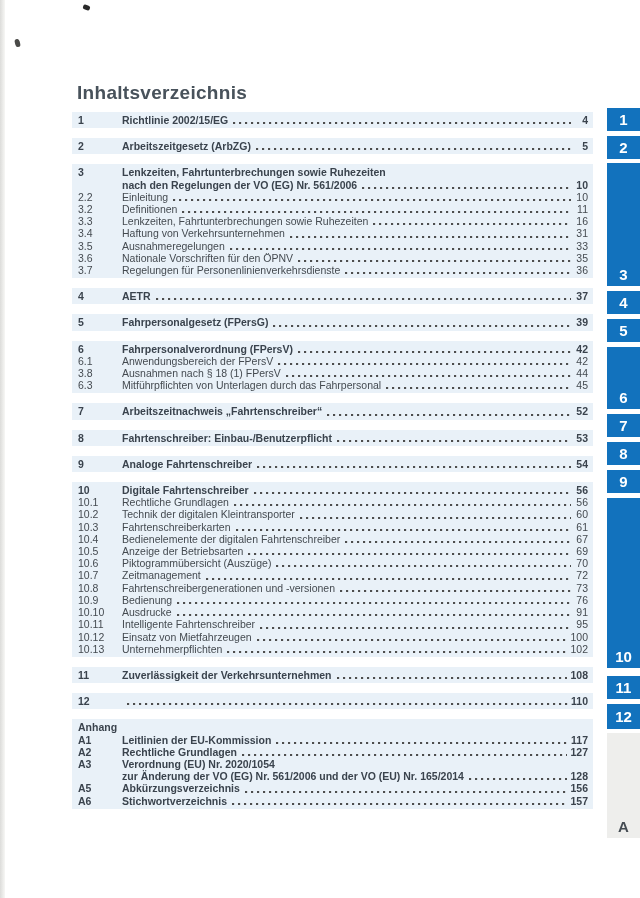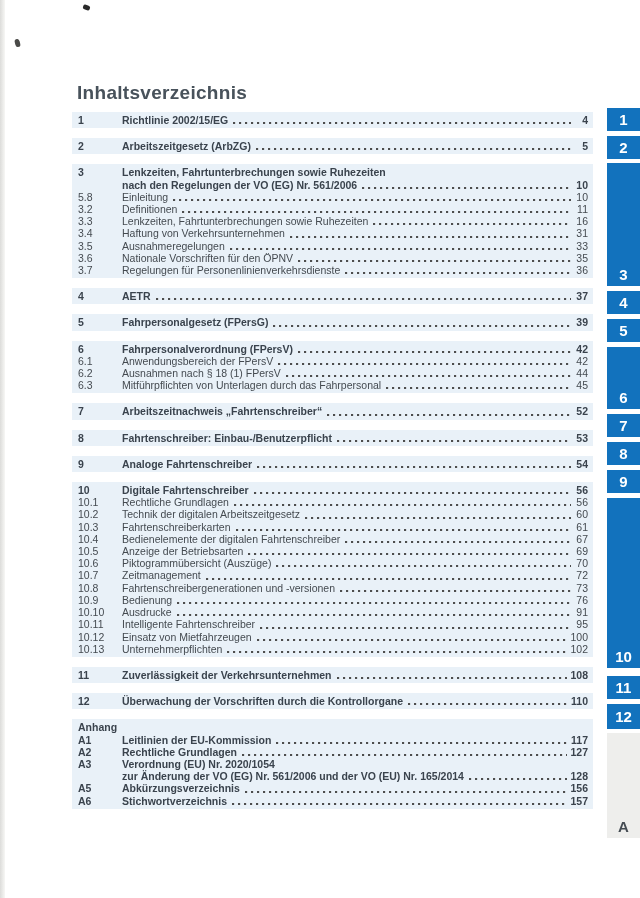--- a/index.html
+++ b/index.html
@@ -69,21 +69,21 @@
         <span class="row-num">3</span>
         <span class="row-title">Lenkzeiten, Fahrtunterbrechungen sowie Ruhezeiten</span>
       </div>
       <div class="row bold">
         <span class="row-num"></span>
         <span class="row-title">nach den Regelungen der VO (EG) Nr. 561/2006</span>
         <span class="leader"></span>
         <span class="row-page">10</span>
       </div>
       <div class="row">
-        <span class="row-num">5.8</span>
+        <span class="row-num">2.2</span>
         <span class="row-title">Einleitung</span>
         <span class="leader"></span>
         <span class="row-page">10</span>
       </div>
       <div class="row">
         <span class="row-num">3.2</span>
         <span class="row-title">Definitionen</span>
         <span class="leader"></span>
         <span class="row-page">11</span>
       </div>
@@ -141,21 +141,21 @@
         <span class="leader"></span>
         <span class="row-page">42</span>
       </div>
       <div class="row">
         <span class="row-num">6.1</span>
         <span class="row-title">Anwendungsbereich der FPersV</span>
         <span class="leader"></span>
         <span class="row-page">42</span>
       </div>
       <div class="row">
-        <span class="row-num">6.2</span>
+        <span class="row-num">3.8</span>
         <span class="row-title">Ausnahmen nach § 18 (1) FPersV</span>
         <span class="leader"></span>
         <span class="row-page">44</span>
       </div>
       <div class="row">
         <span class="row-num">6.3</span>
         <span class="row-title">Mitführpflichten von Unterlagen durch das Fahrpersonal</span>
         <span class="leader"></span>
         <span class="row-page">45</span>
       </div>
@@ -192,21 +192,21 @@
         <span class="row-page">56</span>
       </div>
       <div class="row">
         <span class="row-num">10.1</span>
         <span class="row-title">Rechtliche Grundlagen</span>
         <span class="leader"></span>
         <span class="row-page">56</span>
       </div>
       <div class="row">
         <span class="row-num">10.2</span>
-        <span class="row-title">Technik der digitalen Arbeitszeitgesetz</span>
+        <span class="row-title">Technik der digitalen Kleintransporter</span>
         <span class="leader"></span>
         <span class="row-page">60</span>
       </div>
       <div class="row">
         <span class="row-num">10.3</span>
         <span class="row-title">Fahrtenschreiberkarten</span>
         <span class="leader"></span>
         <span class="row-page">61</span>
       </div>
       <div class="row">
@@ -274,21 +274,20 @@
       <div class="row bold">
         <span class="row-num">11</span>
         <span class="row-title">Zuverlässigkeit der Verkehrsunternehmen</span>
         <span class="leader"></span>
         <span class="row-page">108</span>
       </div>
     </div>
     <div class="band">
       <div class="row bold">
         <span class="row-num">12</span>
-        <span class="row-title">Überwachung der Vorschriften durch die Kontrollorgane</span>
         <span class="leader"></span>
         <span class="row-page">110</span>
       </div>
     </div>
     <div class="band">
       <div class="row header">
         <span>Anhang</span>
       </div>
       <div class="row bold">
         <span class="row-num">A1</span>

